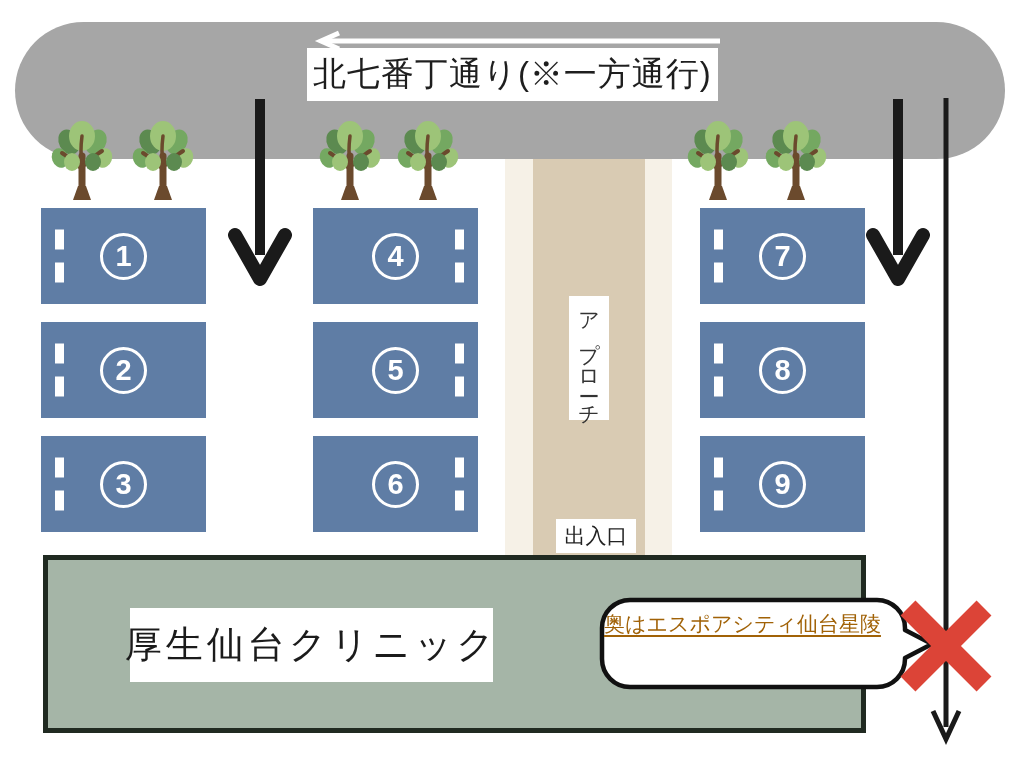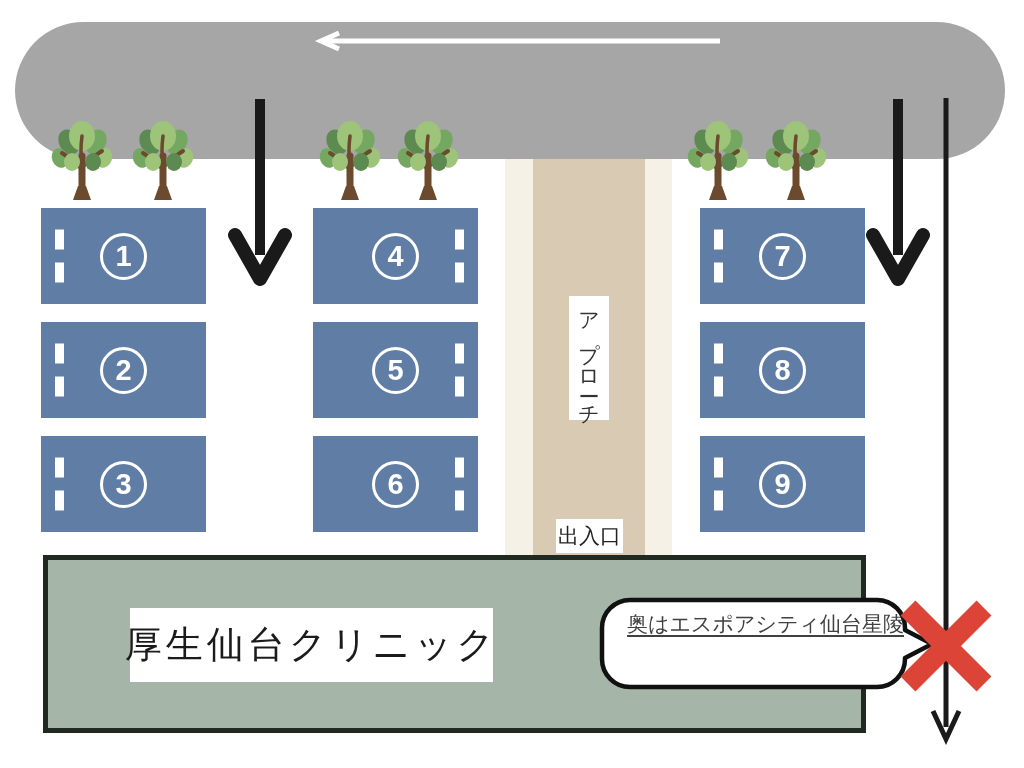--- a/index.html
+++ b/index.html
@@ -50,21 +50,21 @@
     position: absolute; left: 533px; top: 159px; width: 112px; height: 396px;
     background: #d9cbb3; z-index: 2;
   }
   .approach-label {
     position: absolute; left: 569px; top: 296px; width: 40px; height: 124px;
     background: #ffffff; z-index: 3;
     display: flex; align-items: center; justify-content: center;
     writing-mode: vertical-rl; font-size: 21px; color: #333333; letter-spacing: 5px;
   }
   .entrance-label {
-    position: absolute; left: 556px; top: 519px; width: 67px; height: 34px;
+    position: absolute; left: 556px; top: 519px; width: 80px; height: 34px;
     background: #ffffff; z-index: 3;
     display: flex; align-items: center; justify-content: center;
     font-size: 21px; color: #222222;
   }
   
   .clinic {
     position: absolute; left: 43px; top: 555px; width: 823px; height: 178px;
     background: #a5b5a7; border: 5px solid #202a21; z-index: 3;
   }
   .clinic-label {
@@ -75,37 +75,38 @@
   }
   
   .flow-arrow { position: absolute; z-index: 4; }
   .flow-arrow.left  { left: 228px; top: 95px; }
   .flow-arrow.right { left: 866px; top: 95px; }
   .long-arrow { position: absolute; left: 924px; top: 95px; z-index: 4; }
   
   .bubble-svg { position: absolute; left: 596px; top: 594px; z-index: 5; }
   .bubble-text {
     position: absolute; left: 604px; top: 608px; width: 300px; z-index: 6;
-    text-align: right; font-size: 21px; line-height: 1.55; color: #404040;
+    text-align: left; font-size: 21px; line-height: 1.55; color: #a16207;
     text-decoration: underline; text-underline-offset: 4px; white-space: nowrap;
   }
   .no-parking-x { position: absolute; left: 899px; top: 599px; z-index: 7; }
 </style>
 </head>
 <body>
 
 <div id="stage">
 
   <div class="road"></div>
 
   <svg class="oneway-arrow" width="426" height="22" viewBox="0 0 426 22">
     <line x1="24" y1="11" x2="422" y2="11" stroke="#ffffff" stroke-width="5"></line>
     <polyline points="41,3 23,11 41,19" fill="none" stroke="#ffffff" stroke-width="5"></polyline>
   </svg>
 
+  <div class="road-label">北七番丁通り(※一方通行)</div>
 
   <svg class="tree" style="left:47px;  top:118px;" viewBox="0 0 70 82">
     <ellipse cx="22" cy="24" rx="10" ry="13" fill="#5c8a50" transform="rotate(-28 22 24)"></ellipse>
     <ellipse cx="49" cy="24" rx="10" ry="13" fill="#74a861" transform="rotate(28 49 24)"></ellipse>
     <ellipse cx="35" cy="18" rx="13" ry="15" fill="#9dc478"></ellipse>
     <ellipse cx="13" cy="40" rx="8" ry="10" fill="#74a861" transform="rotate(-20 13 40)"></ellipse>
     <ellipse cx="57" cy="40" rx="8" ry="10" fill="#9dc478" transform="rotate(20 57 40)"></ellipse>
     <g stroke="#6b4a2d" fill="none" stroke-linecap="round">
       <path d="M35 80 C35 66 35 54 35 38" stroke-width="7"></path>
       <path d="M35 52 C30 44 22 40 15 35" stroke-width="4"></path>

